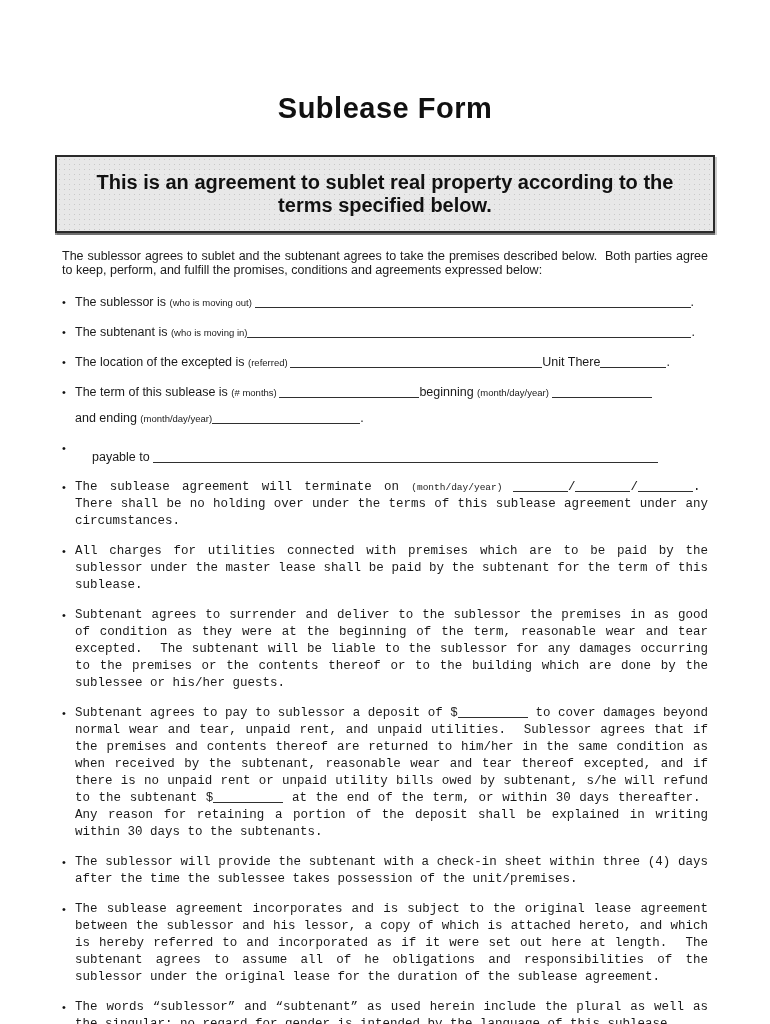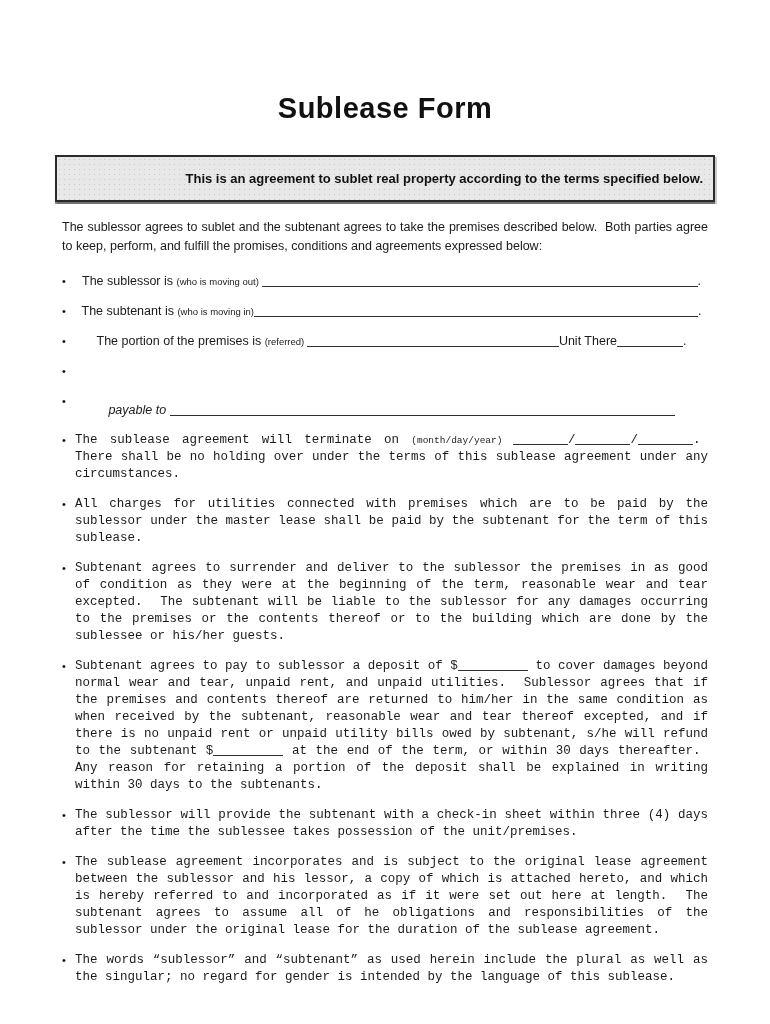--- a/index.html
+++ b/index.html
@@ -22,48 +22,48 @@
     color: #111;
   }
   .notice {
     margin: 30px -7px 8px -7px;
     border: 2px solid #2a2a2a;
     box-shadow: 0 2px 0 rgba(0,0,0,0.45), 2px 2px 0 rgba(0,0,0,0.2);
     background-color: #e8e8e8;
     background-image: radial-gradient(#c9c9c9 0.7px, rgba(0,0,0,0) 0.9px);
     background-size: 5px 5px;
     padding: 14px 10px;
-    text-align: right;
-    font-size: 13px;
+    text-align: center;
+    font-size: 20px;
     font-weight: bold;
     color: #111;
   }
   .intro {
     margin: 16px 0 0 0;
     font-size: 12.5px;
-    line-height: 19px;
+    line-height: 14px;
     text-align: justify;
   }
   .bullets { margin-top: 17px; }
   .bullet { display: flex; margin-bottom: 13px; }
   .dot {
     flex: none;
     width: 13px;
     font-size: 11px;
     line-height: 17px;
     color: #111;
   }
   .body {
     flex: 1;
     min-width: 0;
     font-size: 12.5px;
     line-height: 17px;
   }
   .body.justify { text-align: justify; font-family: Liberation Mono, monospace; }
-  .field-line { white-space: nowrap; text-align: center; }
+  .field-line { white-space: nowrap; }
   .subline { margin-top: 9px; }
   .small { font-size: 9.5px; }
   .blank {
     display: inline-block;
     height: 10px;
     border-bottom: 1px solid #2f2f2f;
     vertical-align: -2px;
   }
 </style>
 </head>
@@ -87,32 +87,34 @@
       </div>
       <div class="bullet">
         <span class="dot">•</span>
         <div class="body">
           <div class="field-line"><span class="txt">The subtenant is </span><span class="small">(who is moving in)</span><span class="blank" style="width: 444px;"></span><span class="txt">.</span></div>
         </div>
       </div>
       <div class="bullet">
         <span class="dot">•</span>
         <div class="body">
-          <div class="field-line"><span class="txt">The portion of the premises is </span><span class="small">(referred) </span><span class="blank" style="width: 252px;"></span><span class="txt">Unit There</span><span class="blank" style="width: 66px;"></span><span class="txt">.</span></div>
+          <div class="field-line"><span class="txt">The location of the excepted is </span><span class="small">(referred) </span><span class="blank" style="width: 252px;"></span><span class="txt">Unit There</span><span class="blank" style="width: 66px;"></span><span class="txt">.</span></div>
         </div>
       </div>
       <div class="bullet">
         <span class="dot">•</span>
         <div class="body">
+          <div class="field-line"><span class="txt">The term of this sublease is </span><span class="small">(# months) </span><span class="blank" style="width: 140px;"></span><span class="txt">beginning </span><span class="small">(month/day/year) </span><span class="blank" style="width: 100px;"></span></div>
+          <div class="field-line subline"><span class="txt">and ending </span><span class="small">(month/day/year)</span><span class="blank" style="width: 148px;"></span><span class="txt">.</span></div>
         </div>
       </div>
       <div class="bullet">
         <span class="dot">•</span>
         <div class="body">
-          <div class="field-line subline" style=" font-style: italic;"><span class="txt">payable to </span><span class="blank" style="width: 505px;"></span></div>
+          <div class="field-line subline" style="margin-left: 17px;"><span class="txt">payable to </span><span class="blank" style="width: 505px;"></span></div>
         </div>
       </div>
       <div class="bullet">
         <span class="dot">•</span>
         <div class="body justify">
           <div class="flow"><span class="txt">The sublease agreement will terminate on </span><span class="small">(month/day/year) </span><span class="blank" style="width: 55px;"></span><span class="txt">/</span><span class="blank" style="width: 55px;"></span><span class="txt">/</span><span class="blank" style="width: 55px;"></span><span class="txt">.&nbsp; There shall be no holding over under the terms of this sublease agreement under any circumstances.</span></div>
         </div>
       </div>
       <div class="bullet">
         <span class="dot">•</span>

